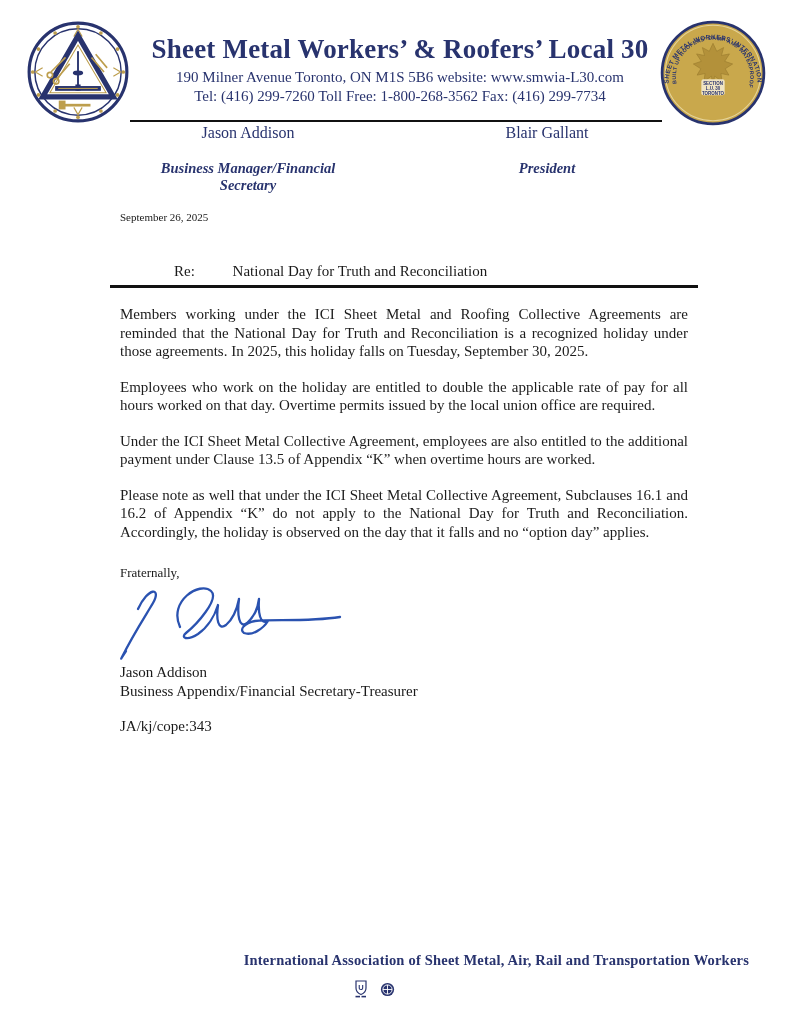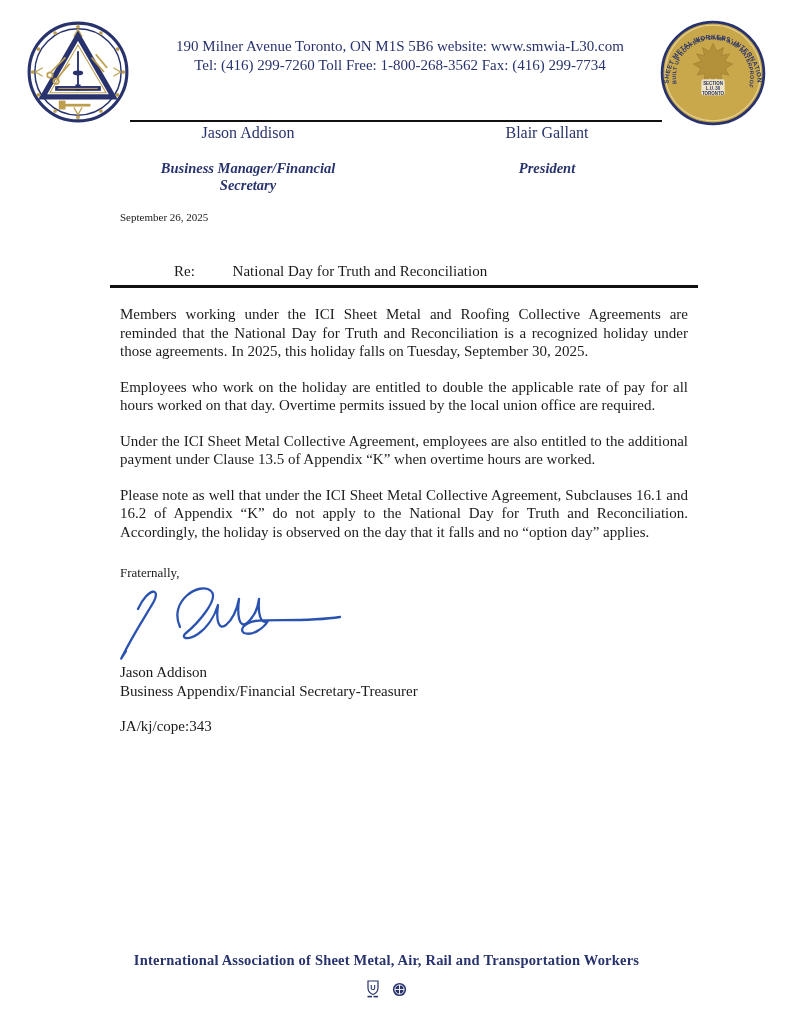--- a/index.html
+++ b/index.html
@@ -57,21 +57,21 @@
     font-size: 15px; line-height: 18.5px; text-align: justify; margin-top: 17px; color: #1c1c1c;
   }
   .closing { margin-top: 24px; font-size: 13px; }
 
   .signature-wrap { margin-top: -4px; margin-left: -12px; height: 86px; }
 
   .signer { font-size: 15px; line-height: 18.5px; }
   .file-ref { margin-top: 18px; font-size: 15px; }
 
   
-  .footer { position: absolute; left: 12px; top: 952px; width: 749px; text-align: center; }
+  .footer { position: absolute; left: 0; top: 952px; width: 749px; text-align: right; }
   .footer-association { font-size: 14.5px; font-weight: 700; color: #28336e; letter-spacing: 0.2px; }
   .footer-bugs { margin-top: 11px; display: flex; justify-content: center; gap: 12px; align-items: center; }
 </style>
 </head>
 <body>
 
 <div class="page">
 
   <div class="letterhead">
 
@@ -123,20 +123,21 @@
         <path d="M63 36 L75 50 M67 33 L78 46"></path>
       </g>
 
       <g>
         <rect x="36" y="80.6" width="26" height="2.6" fill="#bd9e4d"></rect>
         <rect x="31.5" y="77.5" width="6.5" height="8.5" fill="#bd9e4d"></rect>
       </g>
     </svg>
 
     <div class="head-center">
+      <div class="org-name">Sheet Metal Workers’ &amp; Roofers’ Local 30</div>
       <div class="addr-line">190 Milner Avenue  Toronto, ON  M1S 5B6  website: www.smwia-L30.com</div>
       <div class="phone-line">
         <span>Tel: (416) 299-7260</span>
         <span>Toll Free: 1-800-268-3562</span>
         <span>Fax: (416) 299-7734</span>
       </div>
     </div>
 
     <div class="head-rule"></div>
 

